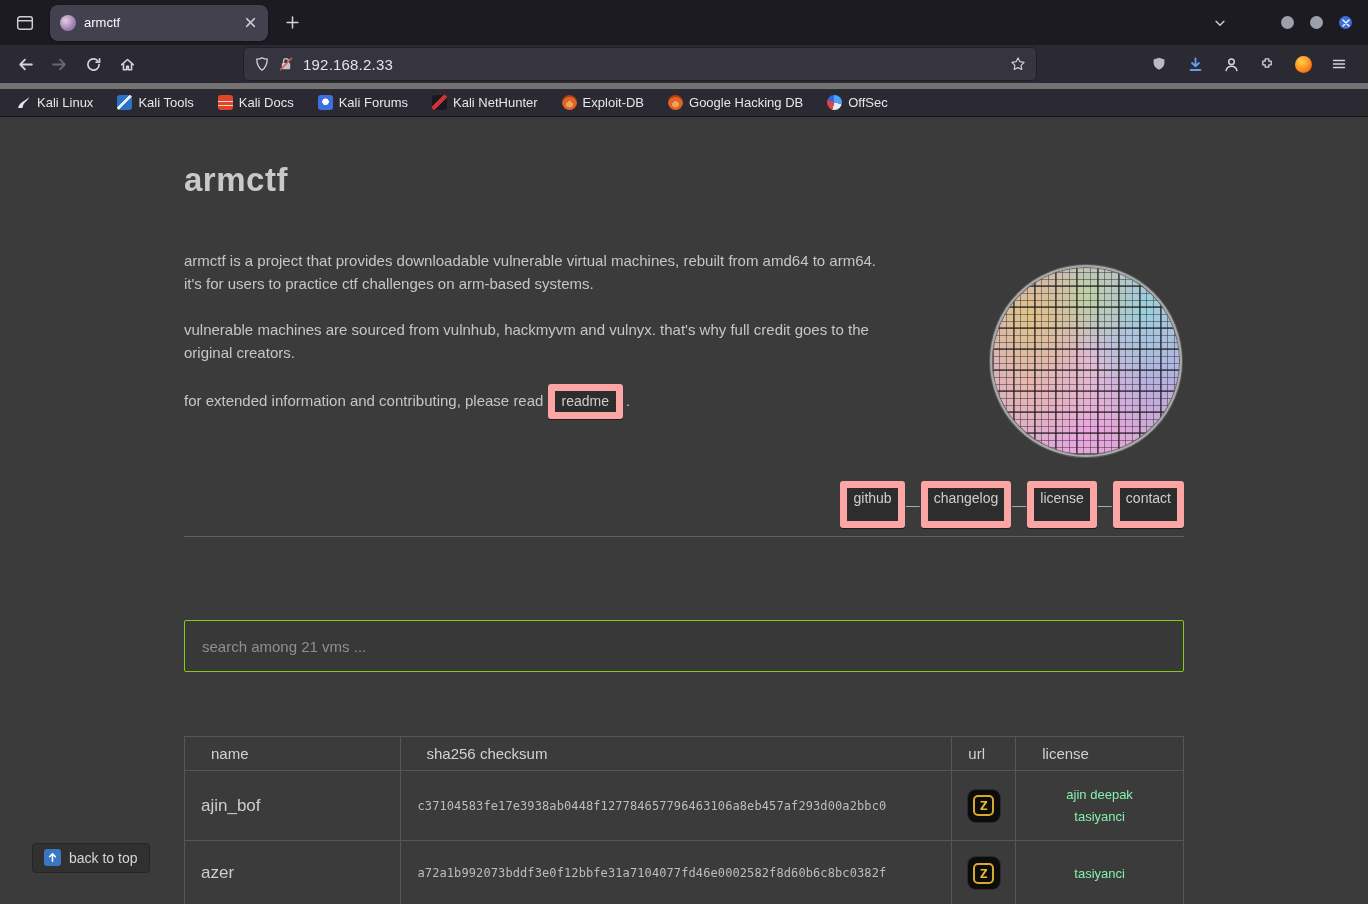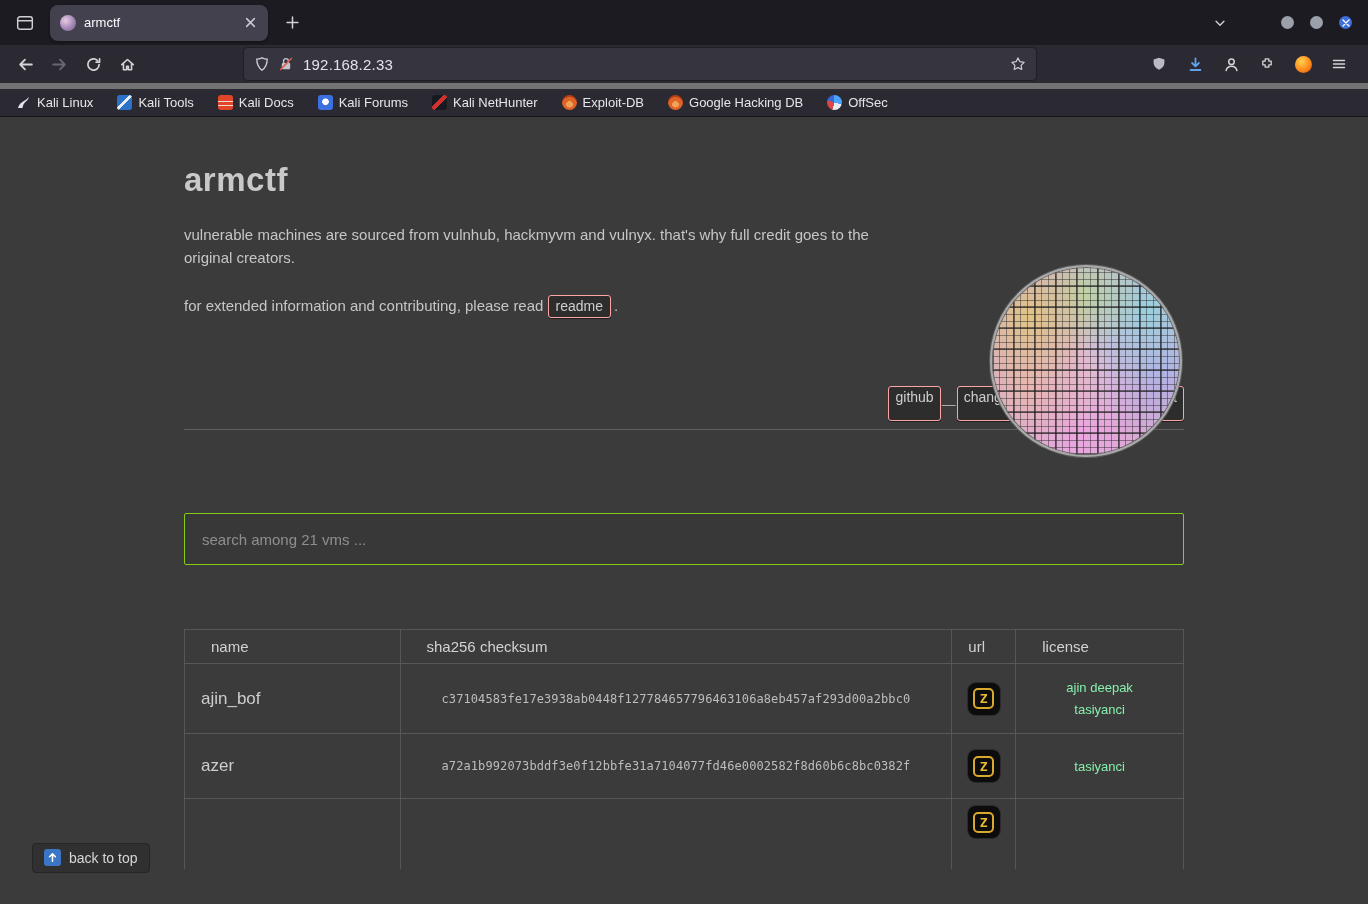--- a/index.html
+++ b/index.html
@@ -69,42 +69,42 @@
              radial-gradient(circle at 20% 26%, rgba(226,198,128,.95), rgba(226,198,128,0) 34%),
              radial-gradient(circle at 50% 14%, rgba(186,214,166,.95), rgba(186,214,166,0) 30%),
              radial-gradient(circle at 82% 22%, rgba(150,212,224,.95), rgba(150,212,224,0) 38%),
              radial-gradient(circle at 90% 55%, rgba(176,176,234,.9), rgba(176,176,234,0) 36%),
              radial-gradient(circle at 18% 62%, rgba(236,186,168,.85), rgba(236,186,168,0) 38%),
              radial-gradient(circle at 55% 52%, rgba(232,192,214,.85), rgba(232,192,214,0) 45%),
              radial-gradient(circle at 48% 88%, rgba(238,166,226,.95), rgba(238,166,226,0) 48%); }
 
   p.para { width:700px; font-size:15px; line-height:23px; color:#c6c6c6; }
   .p1 { margin-top:49px; } .p2 { margin-top:23px; } .p3 { margin-top:25px; }
-  .kbd { background:#2d2d2d; color:#cecece; border:1px solid #fca5a5; border-radius:3px;
+  .kbd { background:#2d2d2d; color:#cecece; border:7px solid #fca5a5; border-radius:3px;
          padding:2px 7px 3px; box-shadow:0 1px 0 #1e1e1e; font-size:14px; }
   .readme-suffix { margin-left:3px; }
 
   .links-row { margin-top:68px; display:flex; justify-content:flex-end; align-items:center; font-size:14px; color:#b8b8b8; }
   .links-row .kbd { padding:2px 6px 15px; }
   .dash { margin:0 1px; color:#a9a9a9; }
 
   hr.rule { margin-top:8px; border:0; border-top:1px solid #606060; }
 
   .search { margin-top:83px; display:block; width:100%; height:52px; background:#383838;
             border:1px solid #84cc16; border-radius:2px; padding:0 17px; font-size:15px; color:#7dd3fc;
             font-family:"Liberation Sans", sans-serif; outline:none; }
   .search::placeholder { color:#8f8f8f; }
 
   table.vms { margin-top:64px; width:100%; border-collapse:collapse; }
   .vms th, .vms td { border:1px solid #575757; vertical-align:middle; }
   .vms th { height:34px; text-align:left; font-weight:400; font-size:15px; color:#d2d2d2; padding:0 26px; }
   .vms th.c-url { padding:0 16px; }
   td.c-name { font-size:17px; color:#cdcdcd; padding:0 16px; height:70px; }
   tr.r2 td.c-name { height:65px; }
-  td.c-sha { font-family:"DejaVu Sans Mono", monospace; font-size:12px; color:#bdbdbd; padding:0 17px; letter-spacing:.1px;text-align:center; }
+  td.c-sha { font-family:"DejaVu Sans Mono", monospace; font-size:12px; color:#bdbdbd; padding:0 17px; letter-spacing:.1px; }
   td.c-url { text-align:center; padding:4px; }
   td.c-creator { text-align:center; font-size:13px; color:#86efac; }
   .creator-line { display:block; margin:7px 0; }
   .zbtn { width:32px; height:32px; border-radius:8px; background:#0c0c0c; display:inline-flex;
           align-items:center; justify-content:center; box-shadow:0 0 0 1px #2a2a2a; }
   .zframe { width:21px; height:21px; border:2px solid #d8a92c; border-radius:5px; display:flex;
             align-items:center; justify-content:center; color:#e7bb30; font-weight:700; font-size:13px;
             font-family:"DejaVu Sans Mono", monospace; }
   tr.partial td { border-bottom:none; }
   tr.partial td.c-url { padding-top:7px; vertical-align:top; }
@@ -266,20 +266,21 @@
     </div>
   </div>
 
   <div class="content">
     <div class="container">
 
       <h1 class="page-title">armctf</h1>
 
       <div class="wafer"></div>
 
+      <p class="para p1">armctf is a project that provides downloadable vulnerable virtual machines, rebuilt from amd64 to arm64. it's for users to practice ctf challenges on arm-based systems.</p>
       <p class="para p2">vulnerable machines are sourced from vulnhub, hackmyvm and vulnyx. that's why full credit goes to the original creators.</p>
 
       <p class="para p3"><span>for extended information and contributing, please read </span><span class="kbd">readme</span><span class="readme-suffix">.</span></p>
 
       <div class="links-row">
         <span class="kbd">github</span>
         <span class="dash">—</span>
         <span class="kbd">changelog</span>
         <span class="dash">—</span>
         <span class="kbd">license</span>

